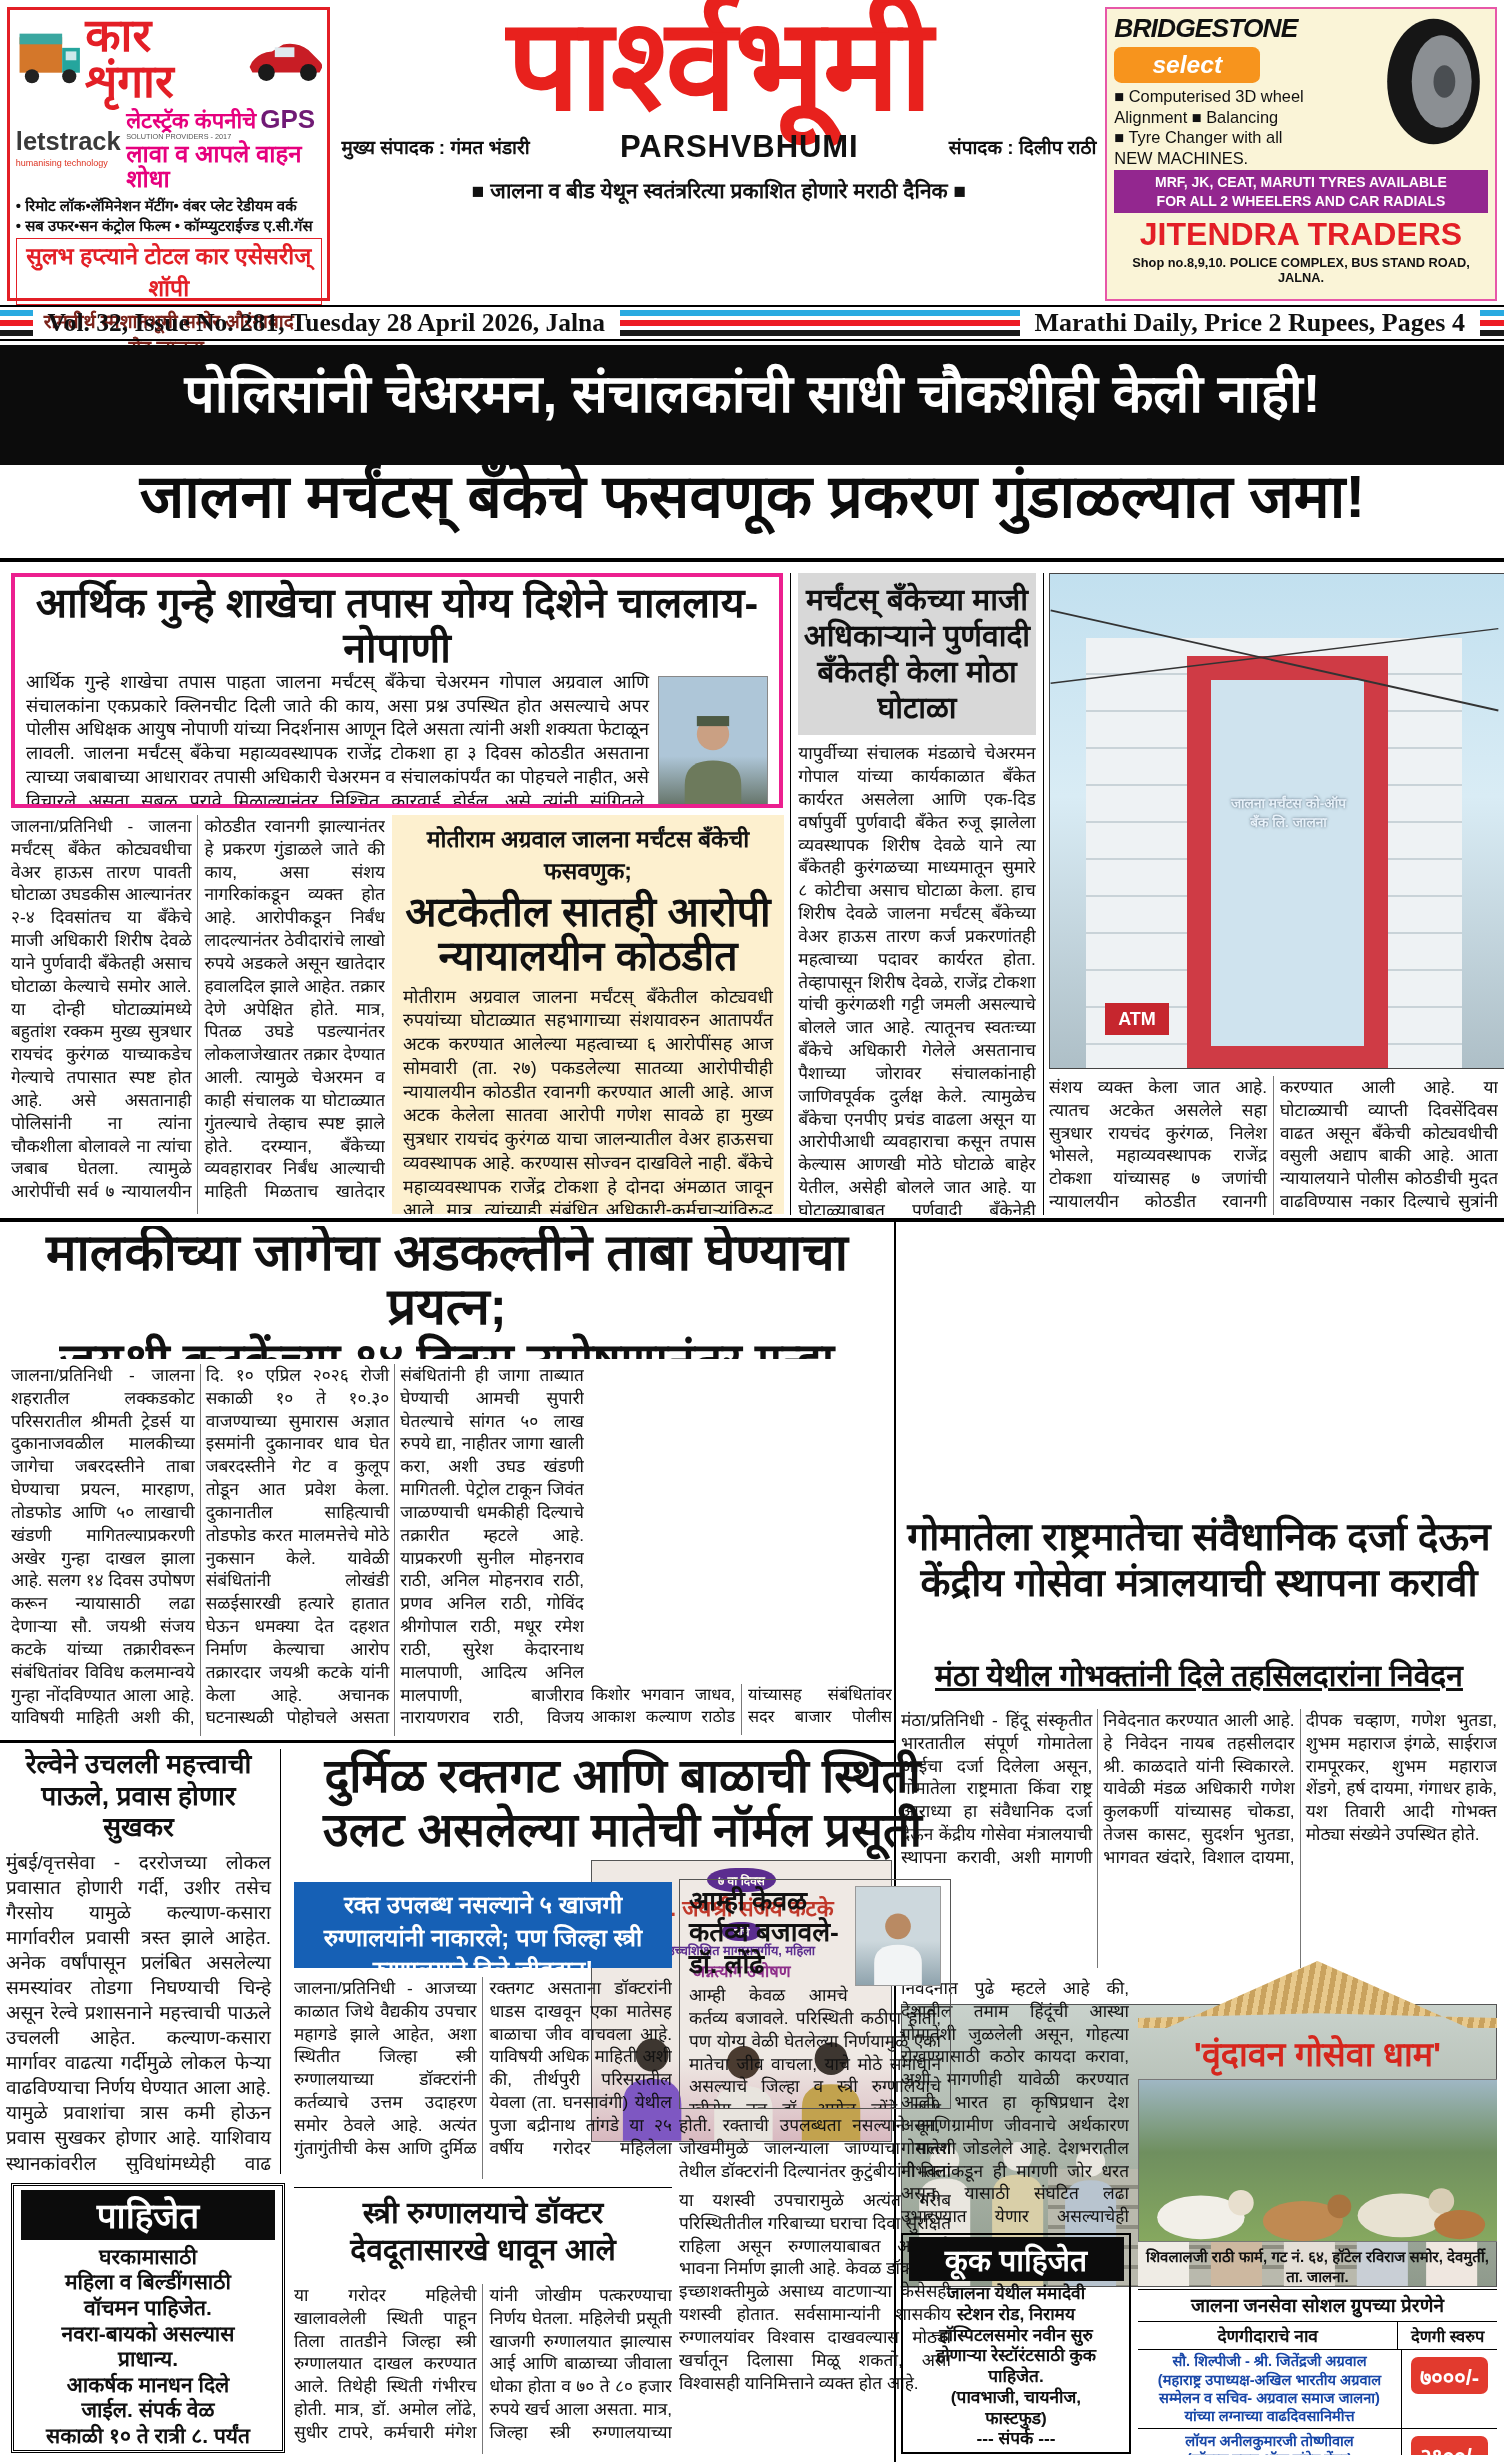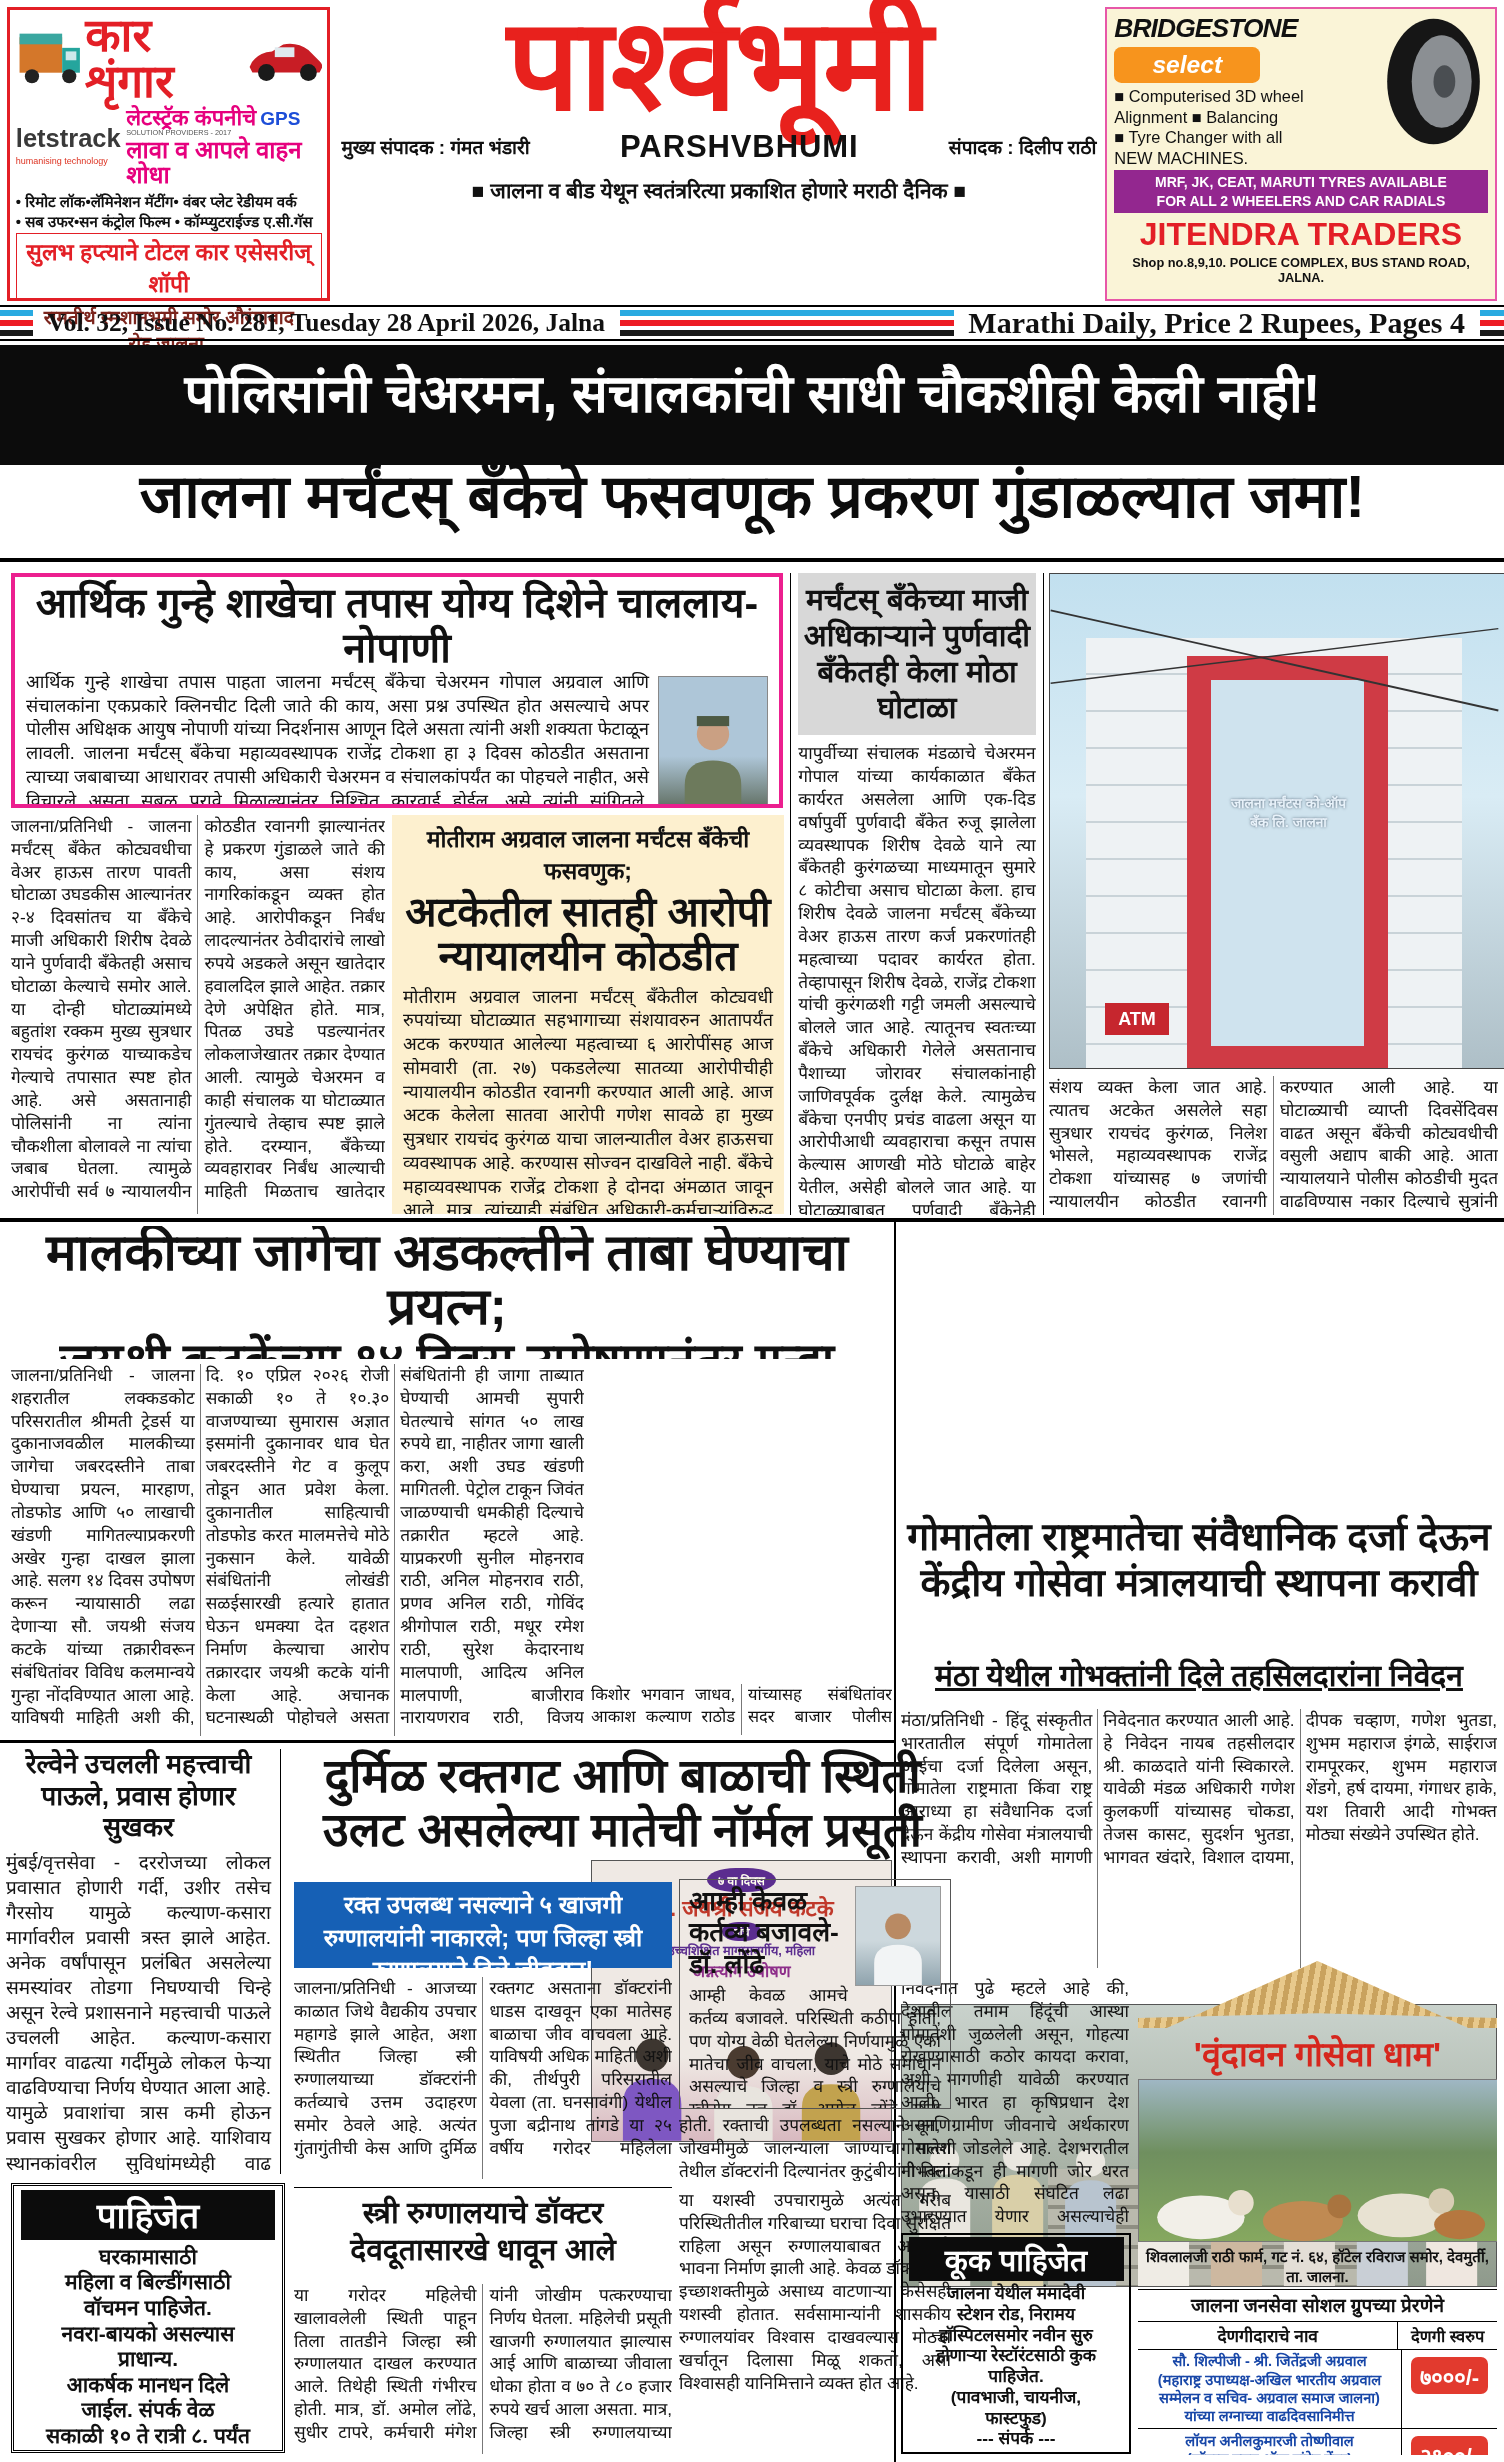--- a/index.html
+++ b/index.html
@@ -48,21 +48,21 @@
           </svg>
       </span>
     </div>
     <div style="display:flex;align-items:center;gap:5.5px;margin-top:1.8px;">
       <span style="line-height:1;">
         <span class="b" style="font-size:25.5px;color:#3a3a3a;">letstrack</span><br>
         <span style="font-size:9px;color:#d32;">humanising technology</span>
       </span>
       <span style="line-height:1.05;">
         <span class="b" style="color:#e6007e;font-size:22px;">लेटस्ट्रॅक कंपनीचे</span>
-        <span class="b" style="font-size:19px;color:#1d4ed8;">GPS</span>
+        <span class="b" style="font-size:26px;color:#701a75;">GPS</span>
         <span style="font-size:7.3px;display:block;color:#555;">SOLUTION PROVIDERS - 2017</span>
         <span class="b" style="color:#e6007e;font-size:24px;">लावा व आपले वाहन शोधा</span>
       </span>
     </div>
     <div class="b" style="font-size:15px;margin-top:3.6px;">• रिमोट लॉक•लॅमिनेशन मॅटींग• वंबर प्लेट रेडीयम वर्क</div>
     <div class="b" style="font-size:15px;">• सब उफर•सन कंट्रोल फिल्म • कॉम्प्युटराईज्ड ए.सी.गॅस</div>
     <div class="b ctr" style="border:1.8px solid #e31f26;color:#e31f26;font-size:23px;margin-top:2.7px;padding:0.9px 0;">सुलभ हप्त्याने टोटल कार एसेसरीज् शॉपी</div>
     <div class="b ctr" style="color:#7b241c;font-size:19px;margin-top:2.7px;">रामतीर्थ स्मशानभूमी समोर औरंगाबाद रोड,जालना.</div>
     <div class="b ctr" style="color:#1a1aa6;font-size:30px;">मो.9422215272, 220200</div>
   </div>
@@ -107,21 +107,21 @@
         <i class="s-cyan"></i>
         <i class="s-red"></i>
         <i class="s-blk"></i>
       </span>
     <span class="b" style="font-size:25.5px;padding:0 14.6px;white-space:nowrap;">Vol. 32, Issue No. 281, Tuesday 28 April 2026, Jalna</span>
     <span class="stripes" style="flex:1;">
         <i class="s-cyan"></i>
         <i class="s-red"></i>
         <i class="s-blk"></i>
       </span>
-    <span class="b" style="font-size:30px;padding:0 14.6px;white-space:nowrap;">Marathi Daily, Price 2 Rupees, Pages 4</span>
+    <span class="b" style="font-size:26px;padding:0 14.6px;white-space:nowrap;">Marathi Daily, Price 2 Rupees, Pages 4</span>
     <span class="stripes" style="width:25.5px;">
         <i class="s-cyan"></i>
         <i class="s-red"></i>
         <i class="s-blk"></i>
       </span>
   </div>
 
   <div class="abs ctr b clip" style="left:0;top:345px;width:1505px;height:120px;background:#0c0c0c;color:#fff;font-size:53px;line-height:97px;">पोलिसांनी चेअरमन, संचालकांची साधी चौकशीही केली नाही!</div>
   <div class="abs ctr b clip" style="left:0;top:449px;width:1505px;height:95px;color:#0c0c0c;font-size:60px;line-height:95px;">जालना मर्चंटस् बँकेचे फसवणूक प्रकरण गुंडाळल्यात जमा!</div>
   <div class="abs rule" style="left:0;top:558px;width:1505px;height:3.6px;"></div>

